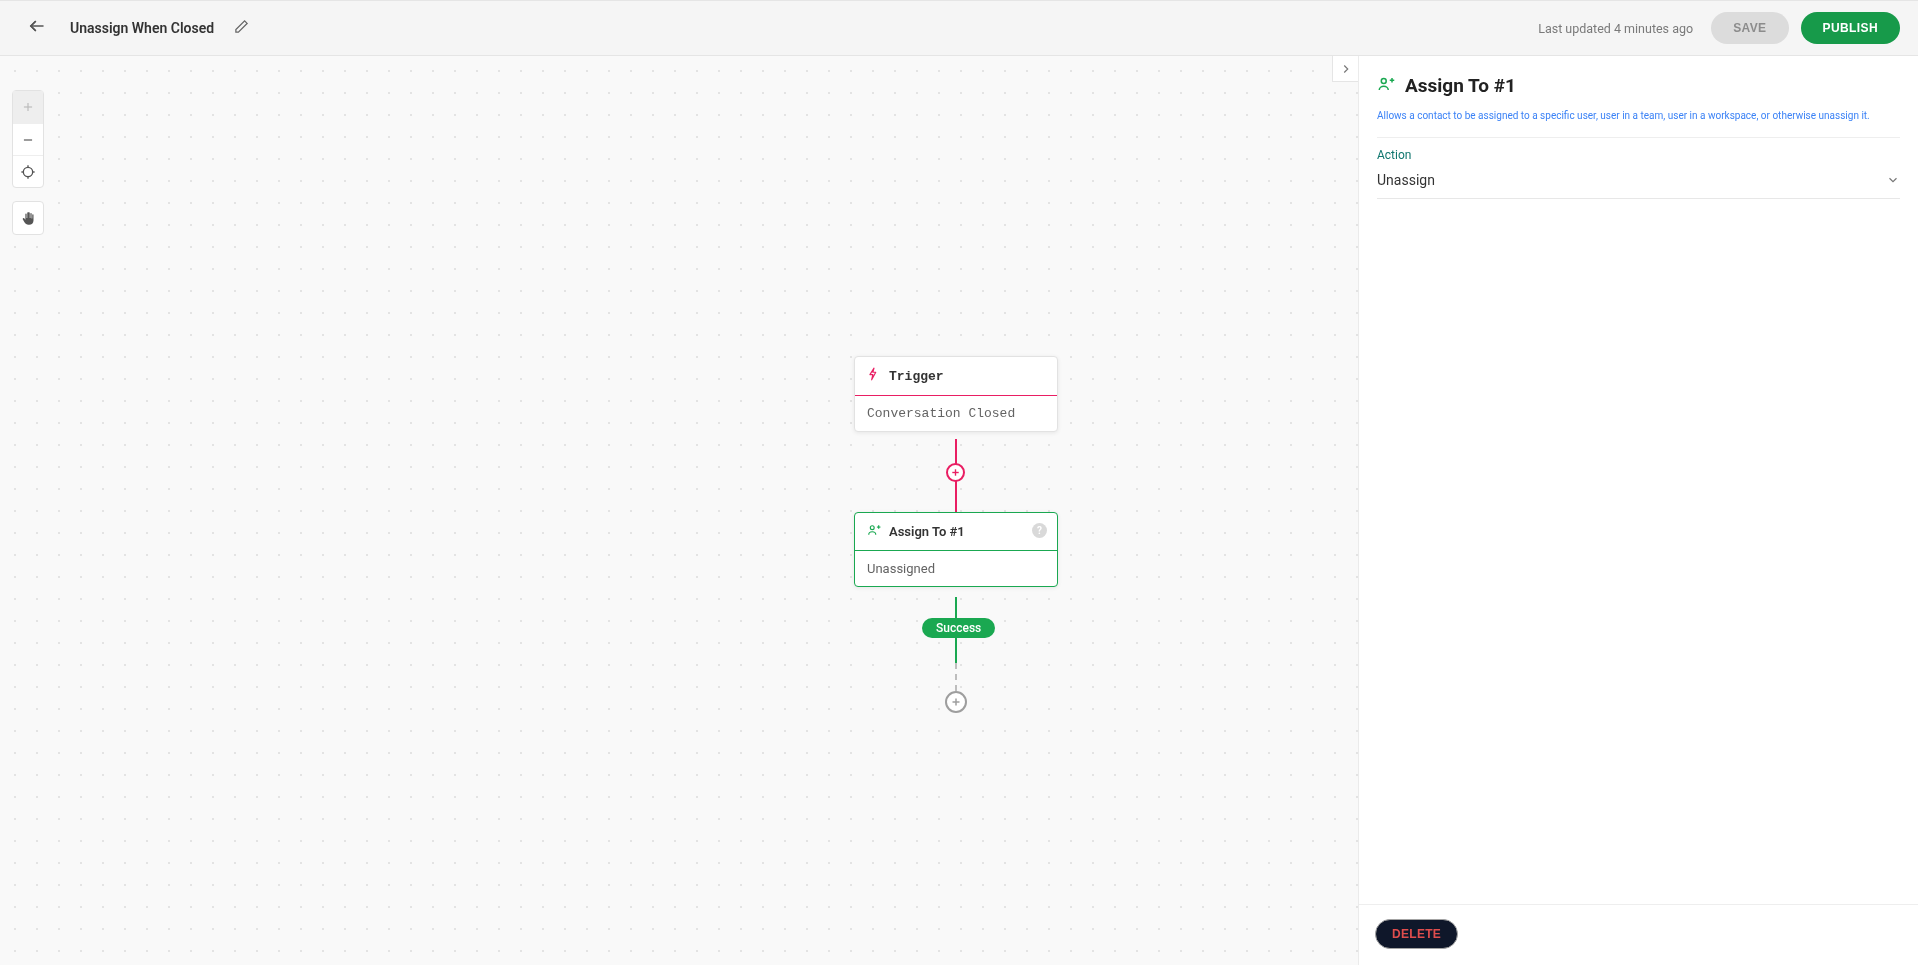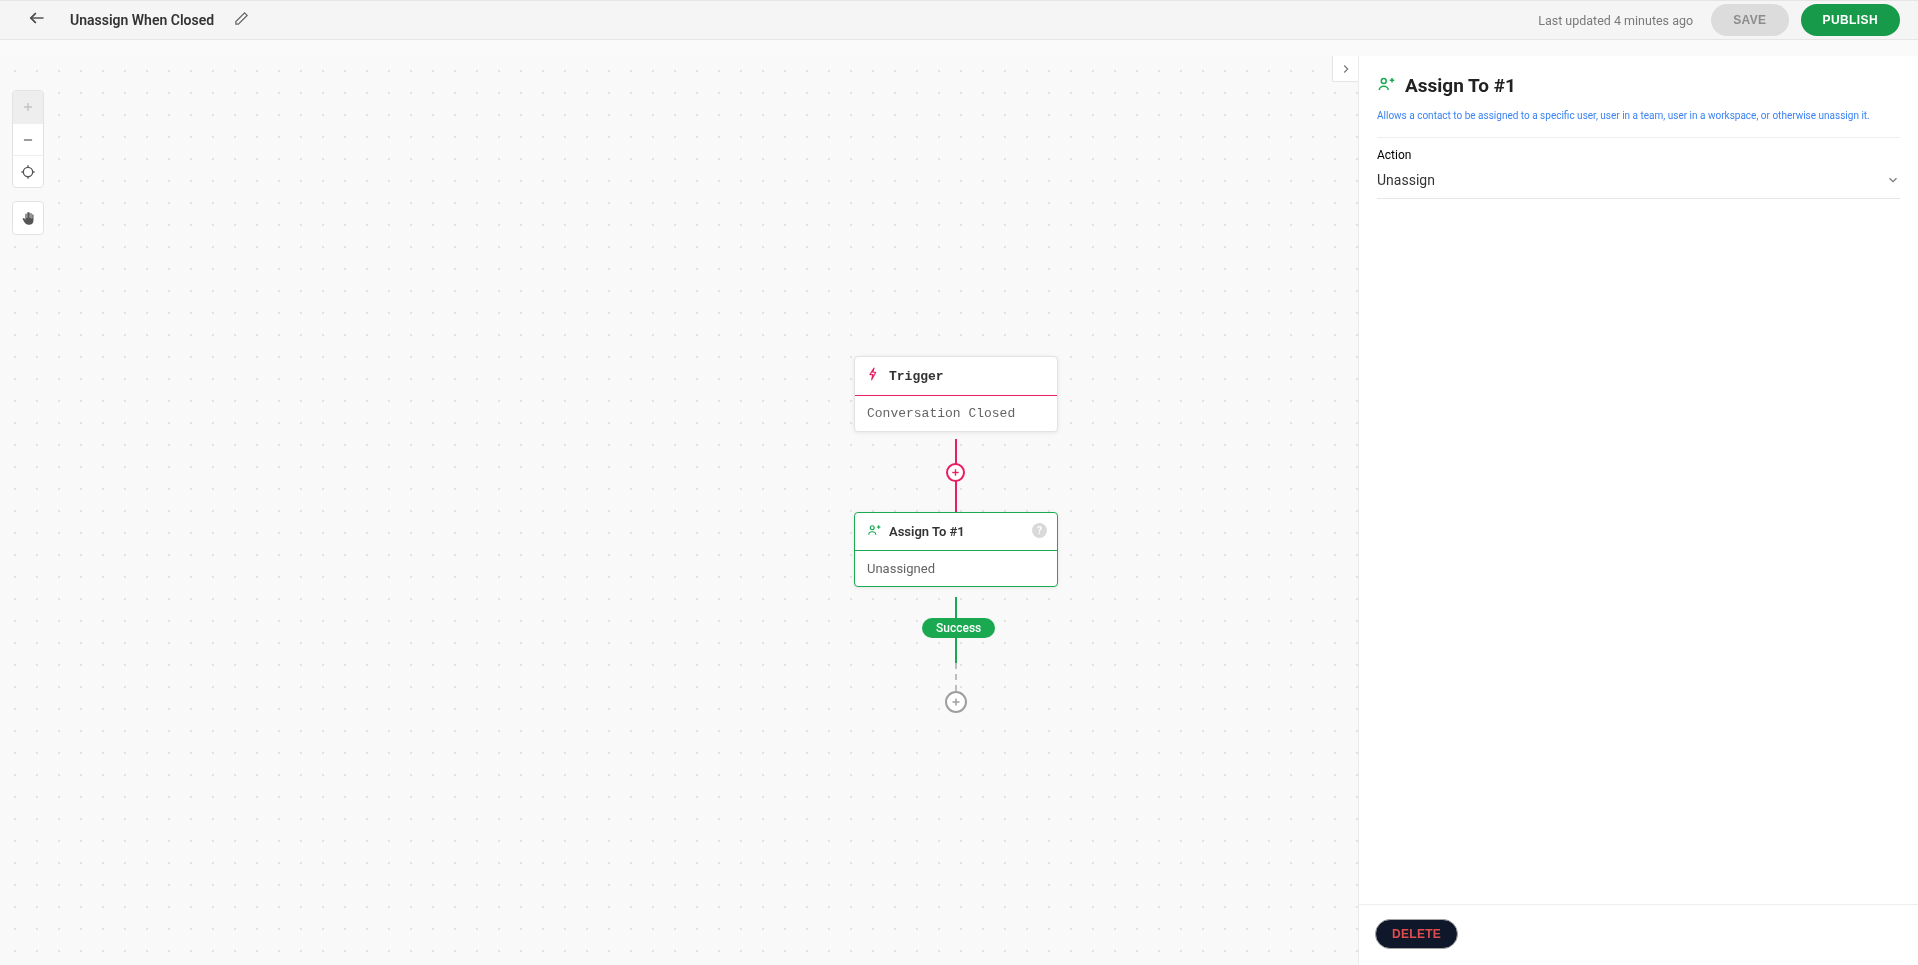--- a/index.html
+++ b/index.html
@@ -9,21 +9,21 @@
       width: 1918px;
       height: 965px;
       overflow: hidden;
       position: relative;
       color: #333;
     }
     
     .header {
       position: absolute;
       top: 0; left: 0; right: 0;
-      height: 40px;
+      height: 56px;
       background: #f5f5f5;
       border-top: 1px solid #e5e5e5;
       border-bottom: 1px solid #e5e5e5;
       display: flex;
       align-items: center;
       padding: 0 18px;
     }
     .back-btn {
       color: #555;
       cursor: pointer;
@@ -154,21 +154,21 @@
       color: #3b82f6;
       line-height: 1.4;
       padding-bottom: 14px;
       border-bottom: 1px solid #eee;
     }
     .field {
       padding: 10px 0 0 0;
     }
     .field-label {
       font-size: 12px;
-      color: #000000;
+      color: #0f766e;
       margin-bottom: 6px;
     }
     .select {
       display: flex;
       align-items: center;
       justify-content: space-between;
       font-size: 14px;
       color: #333;
       padding: 4px 0 10px 0;
       border-bottom: 1px solid #e7e7e7;

